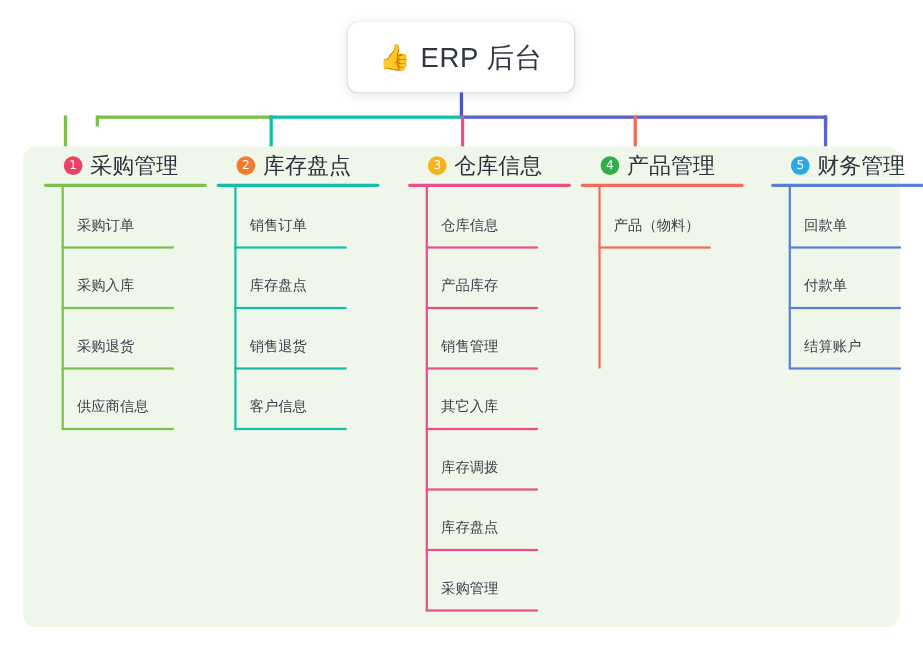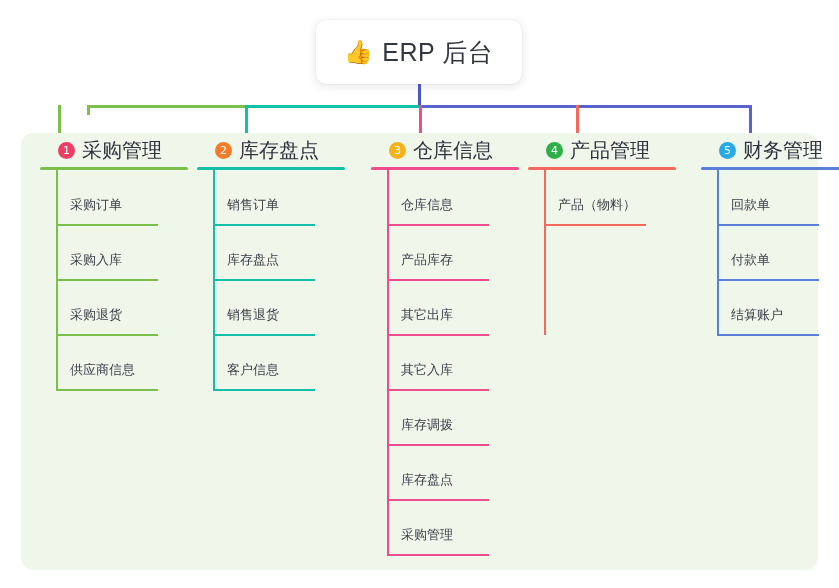--- a/index.html
+++ b/index.html
@@ -254,21 +254,21 @@
       <div class="trunk" style="background: rgb(239, 76, 139); height: 385px;"></div>
       <div class="leaf">
         <span class="leaf-label">仓库信息</span>
         <span class="leaf-rule" style="background: rgb(239, 76, 139);"></span>
       </div>
       <div class="leaf">
         <span class="leaf-label">产品库存</span>
         <span class="leaf-rule" style="background: rgb(239, 76, 139);"></span>
       </div>
       <div class="leaf">
-        <span class="leaf-label">其它出库</span>
+        <span class="leaf-label">销售管理</span>
         <span class="leaf-rule" style="background: rgb(239, 76, 139);"></span>
       </div>
       <div class="leaf">
         <span class="leaf-label">其它入库</span>
         <span class="leaf-rule" style="background: rgb(239, 76, 139);"></span>
       </div>
       <div class="leaf">
         <span class="leaf-label">库存调拨</span>
         <span class="leaf-rule" style="background: rgb(239, 76, 139);"></span>
       </div>

